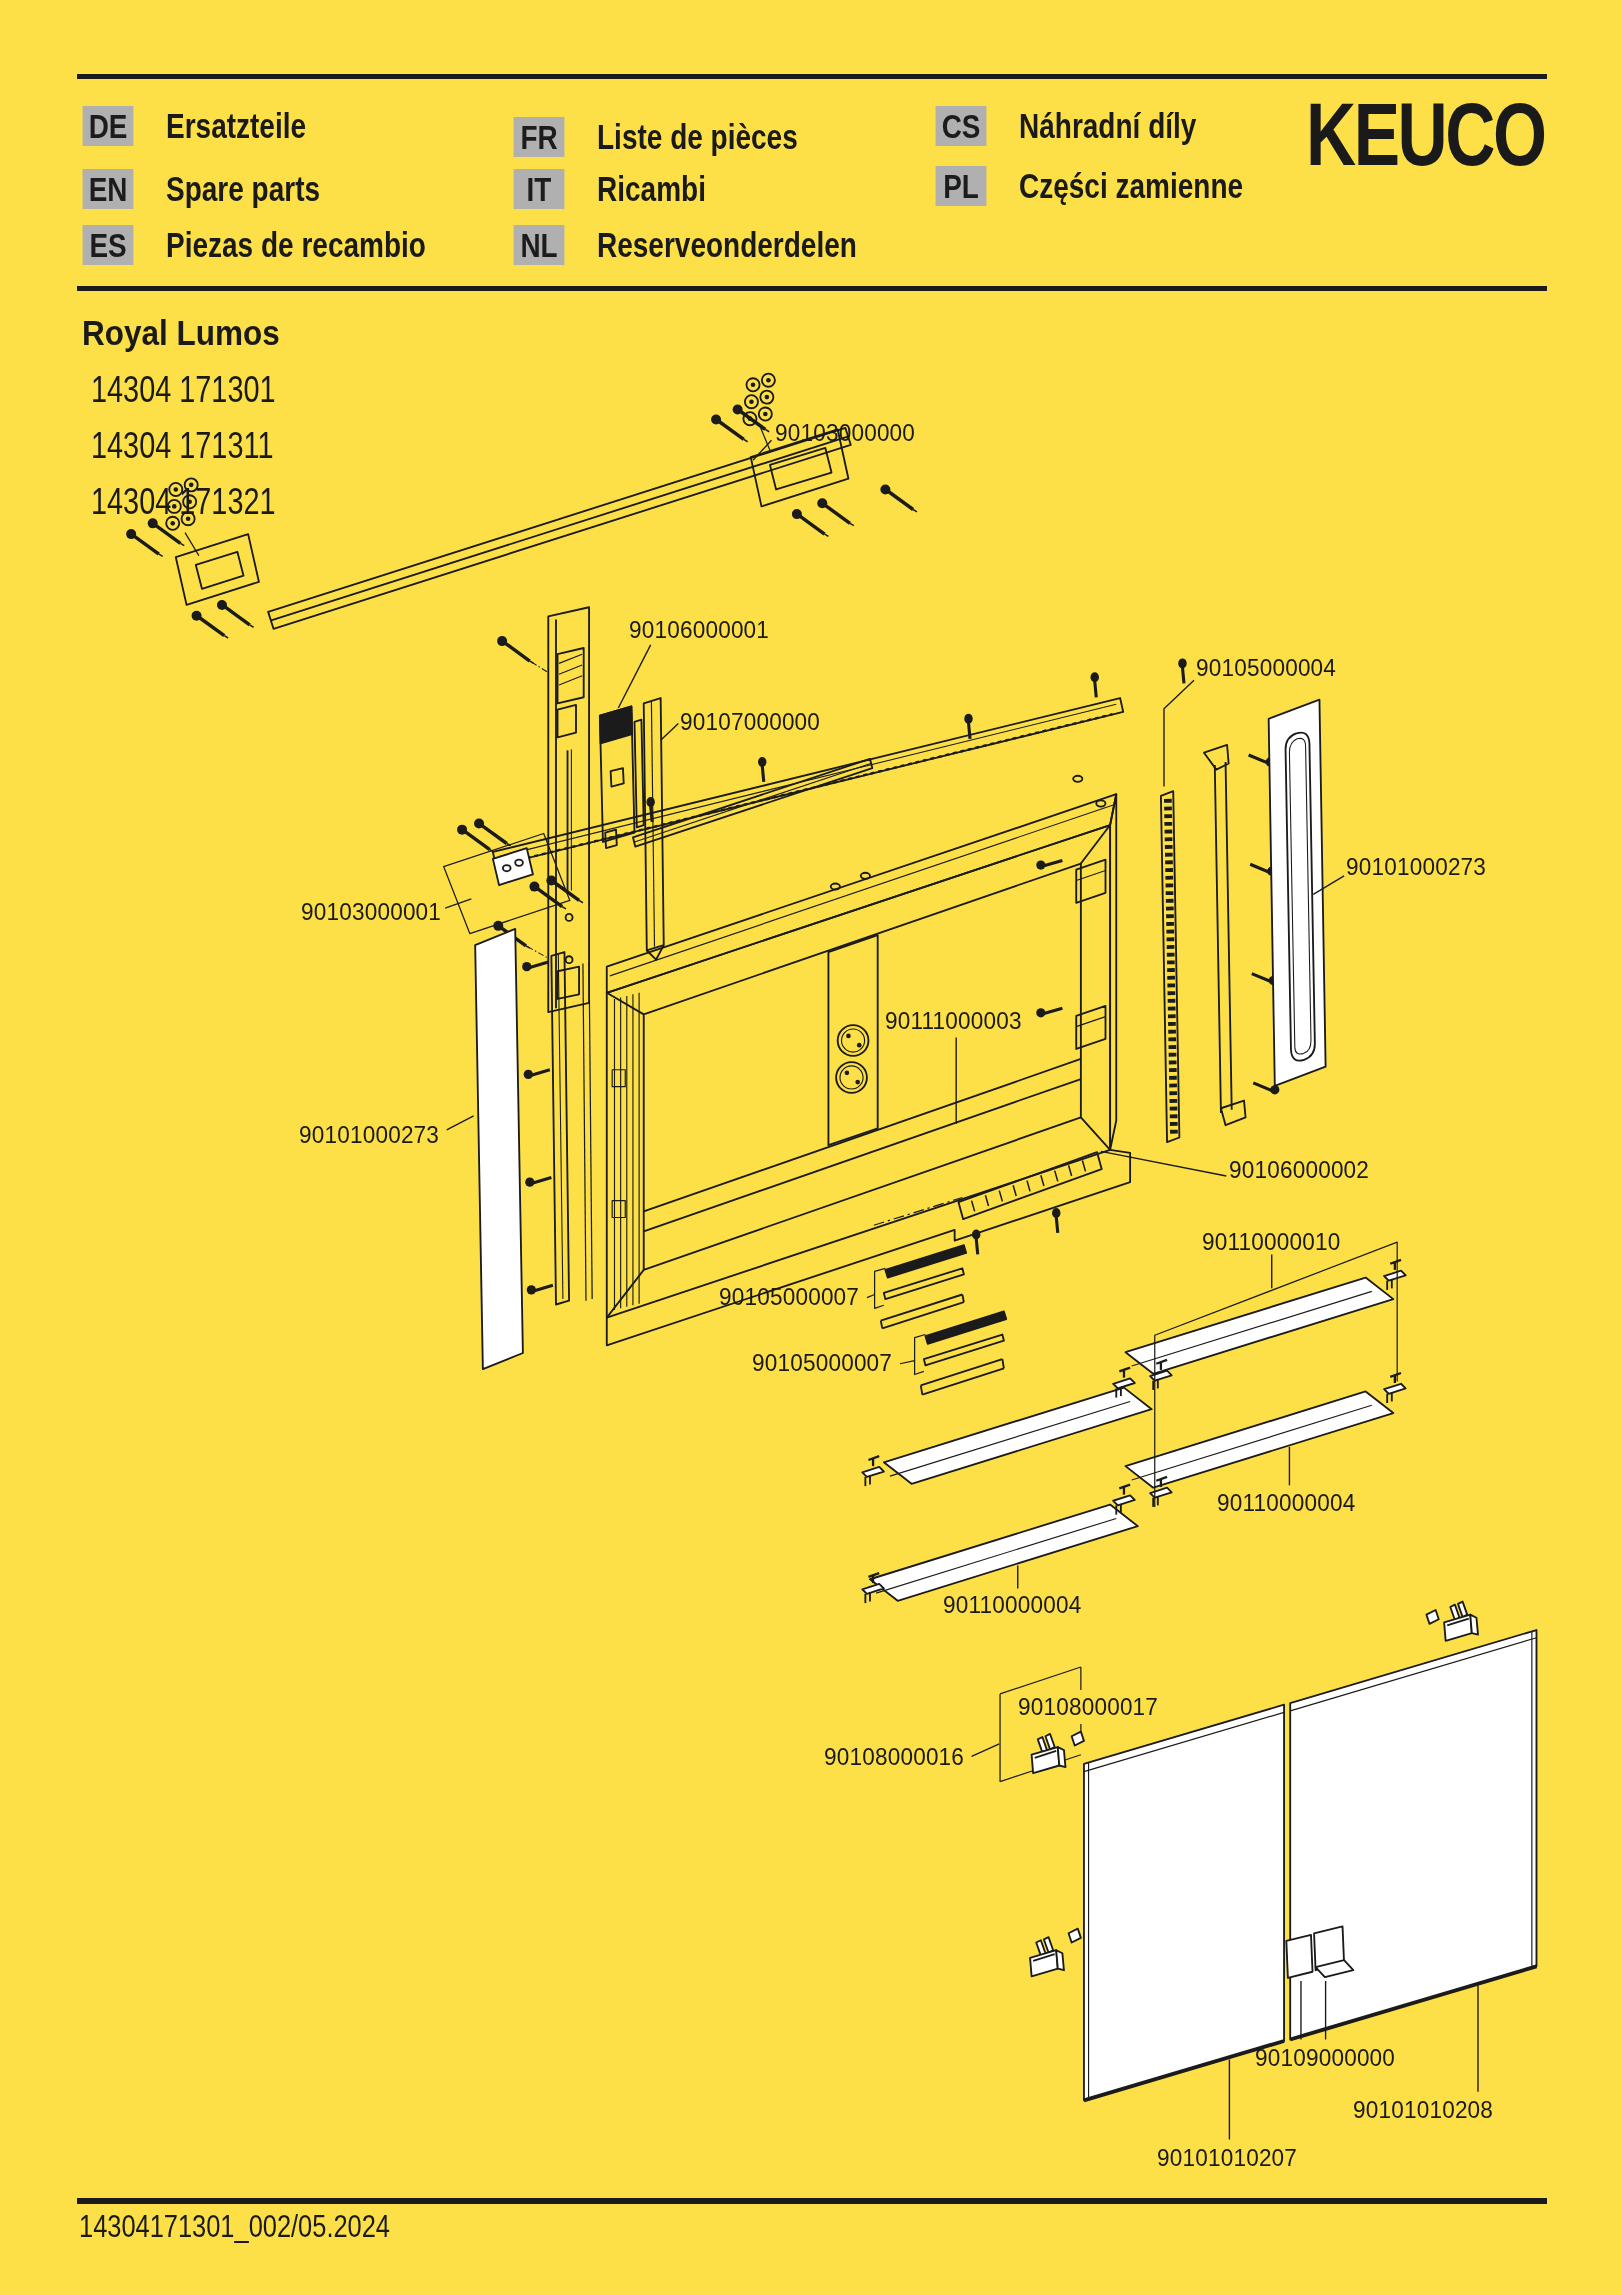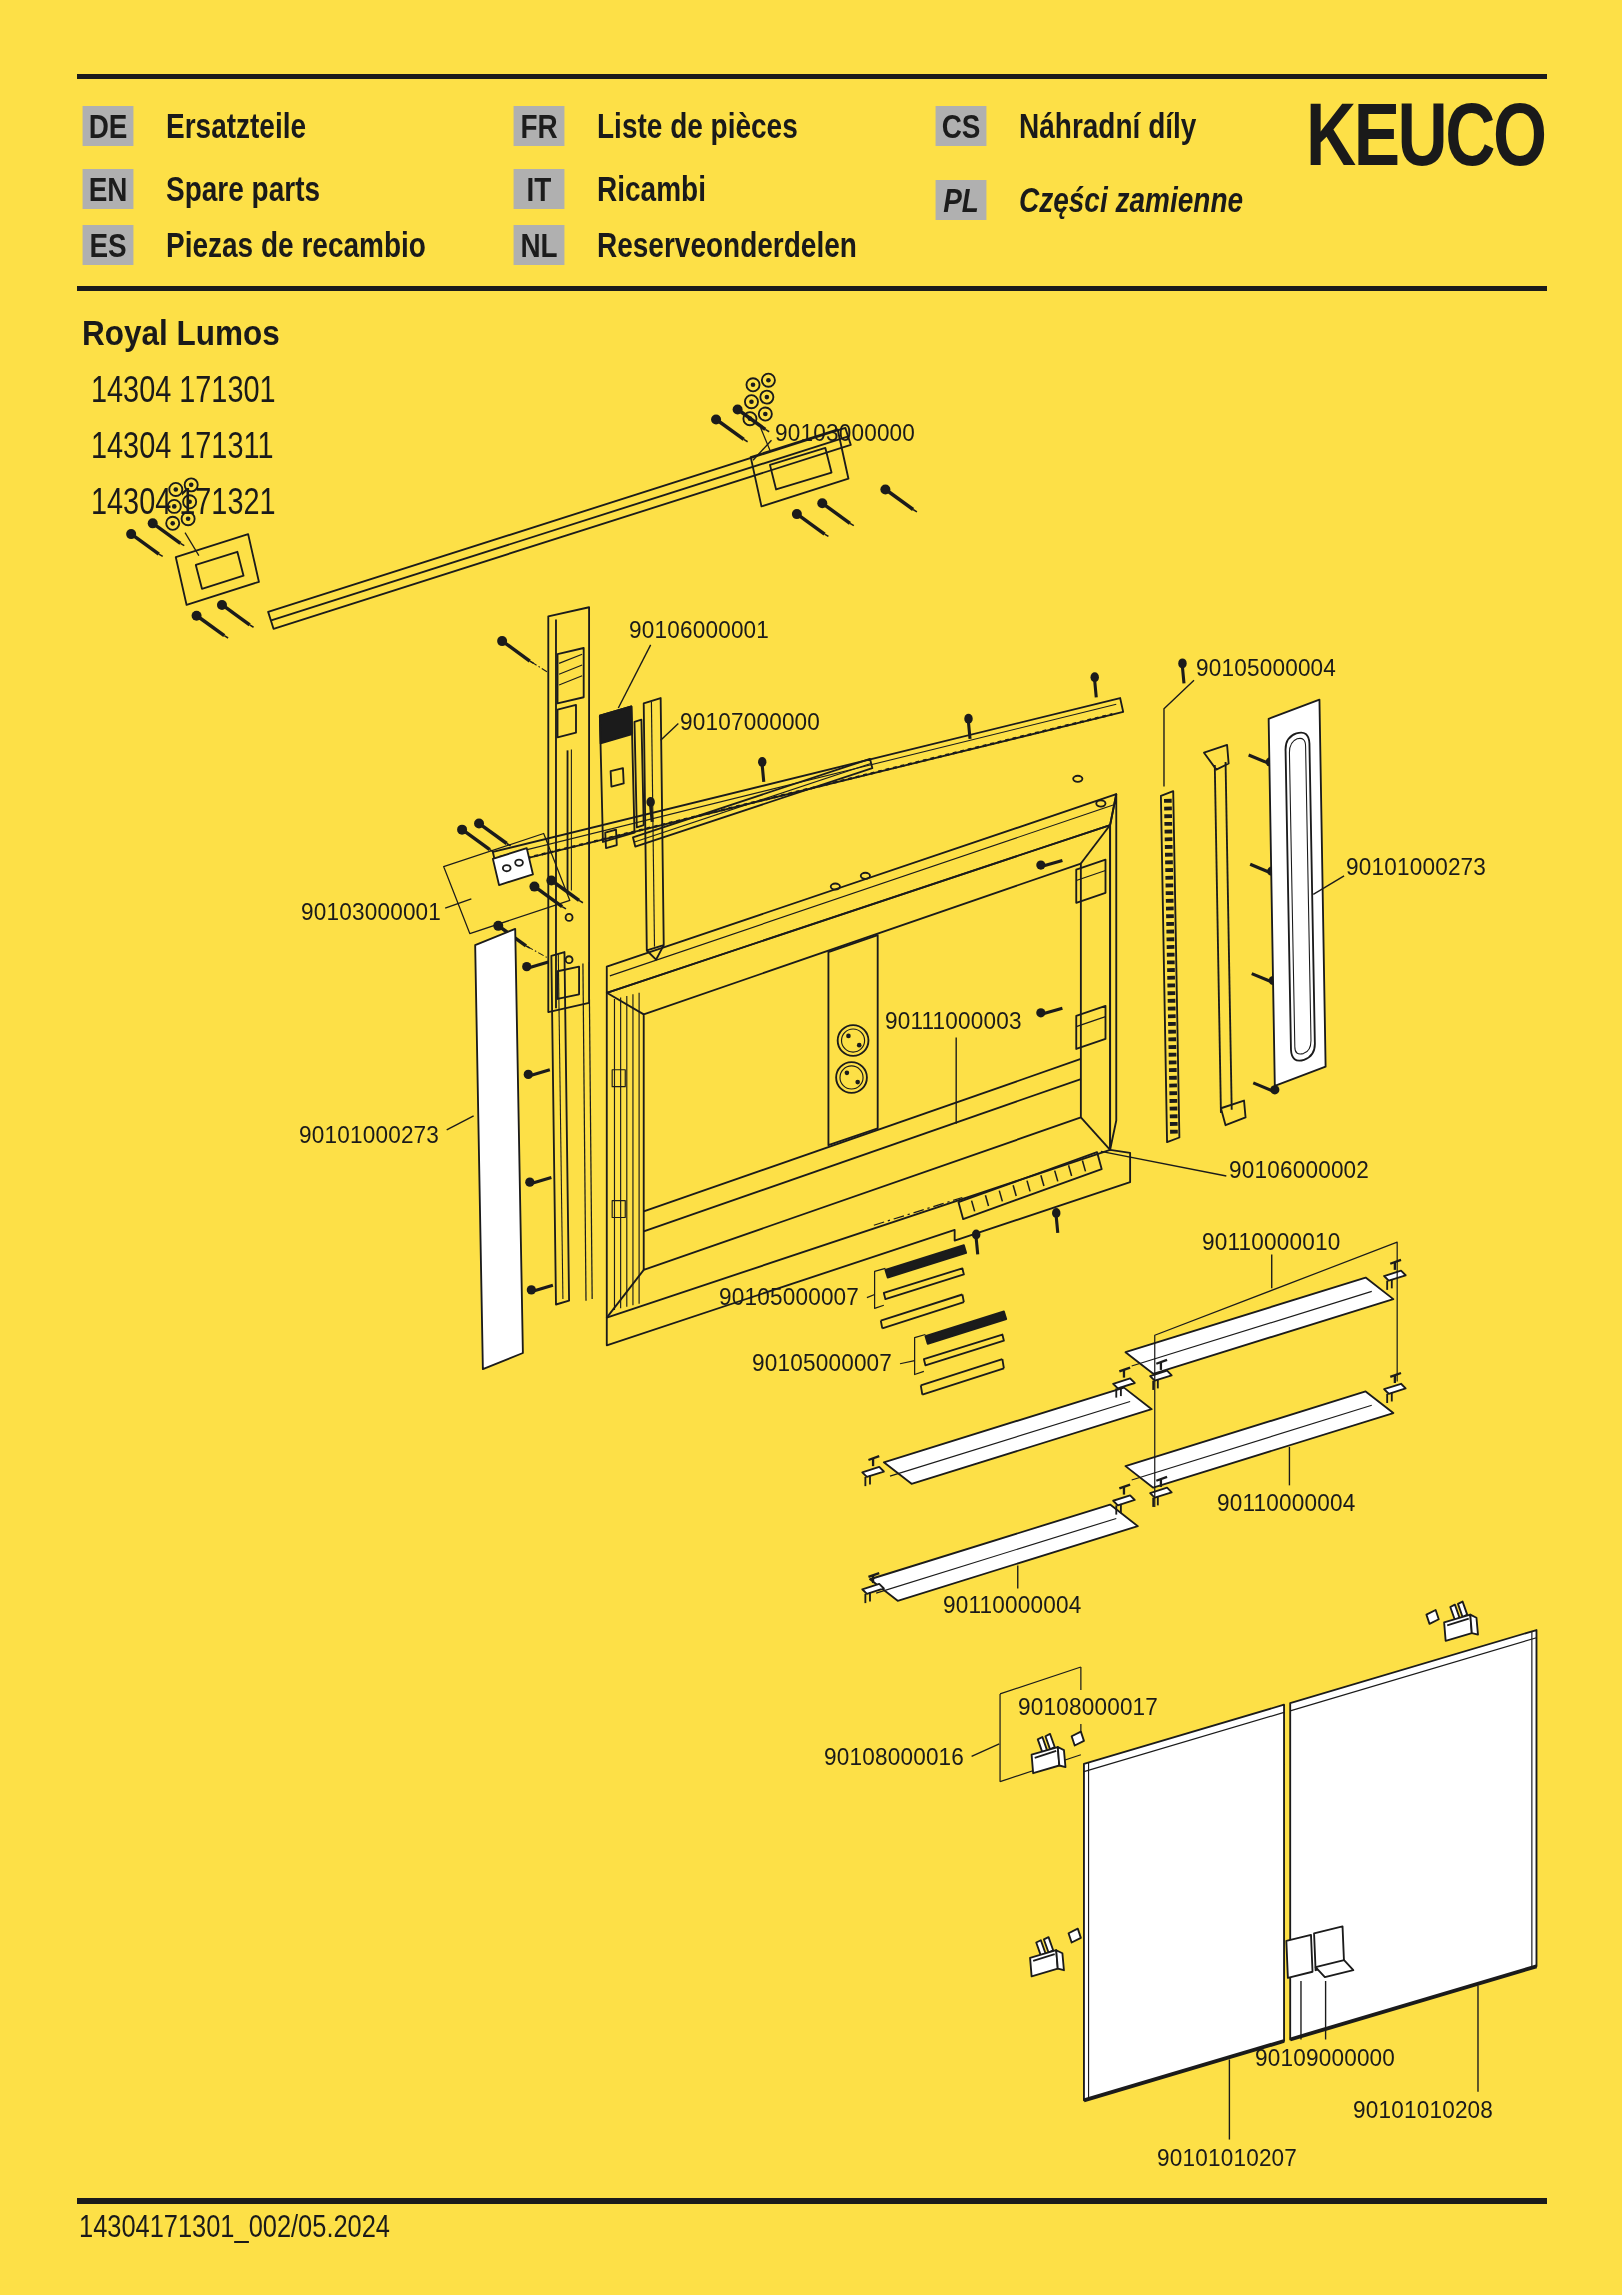--- a/index.html
+++ b/index.html
@@ -37,37 +37,37 @@
     <div class="txt">Ersatzteile</div>
   </div>
   <div class="lang" style="left:77px;top:169px;width:416px;">
     <div class="badge">EN</div>
     <div class="txt">Spare parts</div>
   </div>
   <div class="lang" style="left:77px;top:225px;width:416px;">
     <div class="badge">ES</div>
     <div class="txt">Piezas de recambio</div>
   </div>
-  <div class="lang" style="left:508px;top:106px;width:416px;">
+  <div class="lang" style="left:508px;top:117px;width:416px;">
     <div class="badge">FR</div>
     <div class="txt">Liste de pièces</div>
   </div>
   <div class="lang" style="left:508px;top:169px;width:416px;">
     <div class="badge">IT</div>
     <div class="txt">Ricambi</div>
   </div>
   <div class="lang" style="left:508px;top:225px;width:416px;">
     <div class="badge">NL</div>
     <div class="txt">Reserveonderdelen</div>
   </div>
   <div class="lang" style="left:930px;top:106px;width:416px;">
     <div class="badge">CS</div>
     <div class="txt">Náhradní díly</div>
   </div>
-  <div class="lang" style="left:930px;top:180px;width:416px;font-style:italic;">
+  <div class="lang" style="left:930px;top:166px;width:416px;">
     <div class="badge">PL</div>
     <div class="txt">Części zamienne</div>
   </div>
 
   <div class="brand">KEUCO</div>
 
   <div class="title">Royal Lumos</div>
   <div class="variant" style="top:371px;">14304 171301</div>
   <div class="variant" style="top:427px;">14304 171311</div>
   <div class="variant" style="top:483px;">14304 171321</div>

